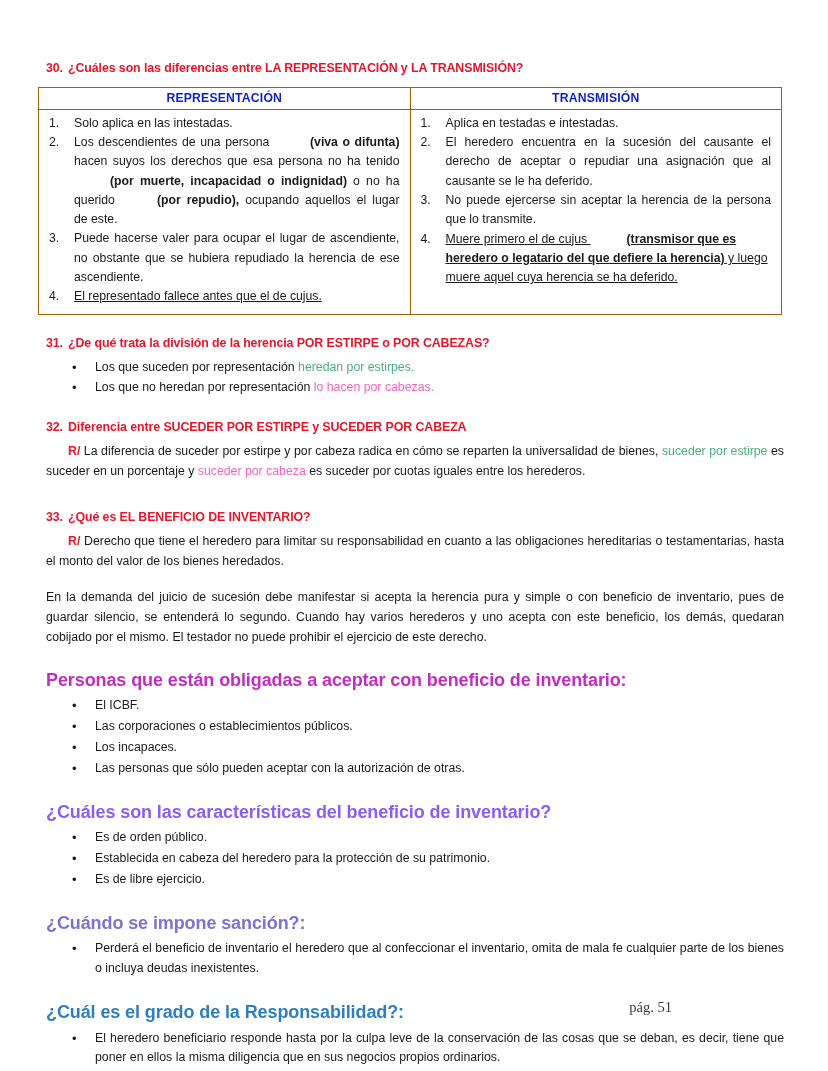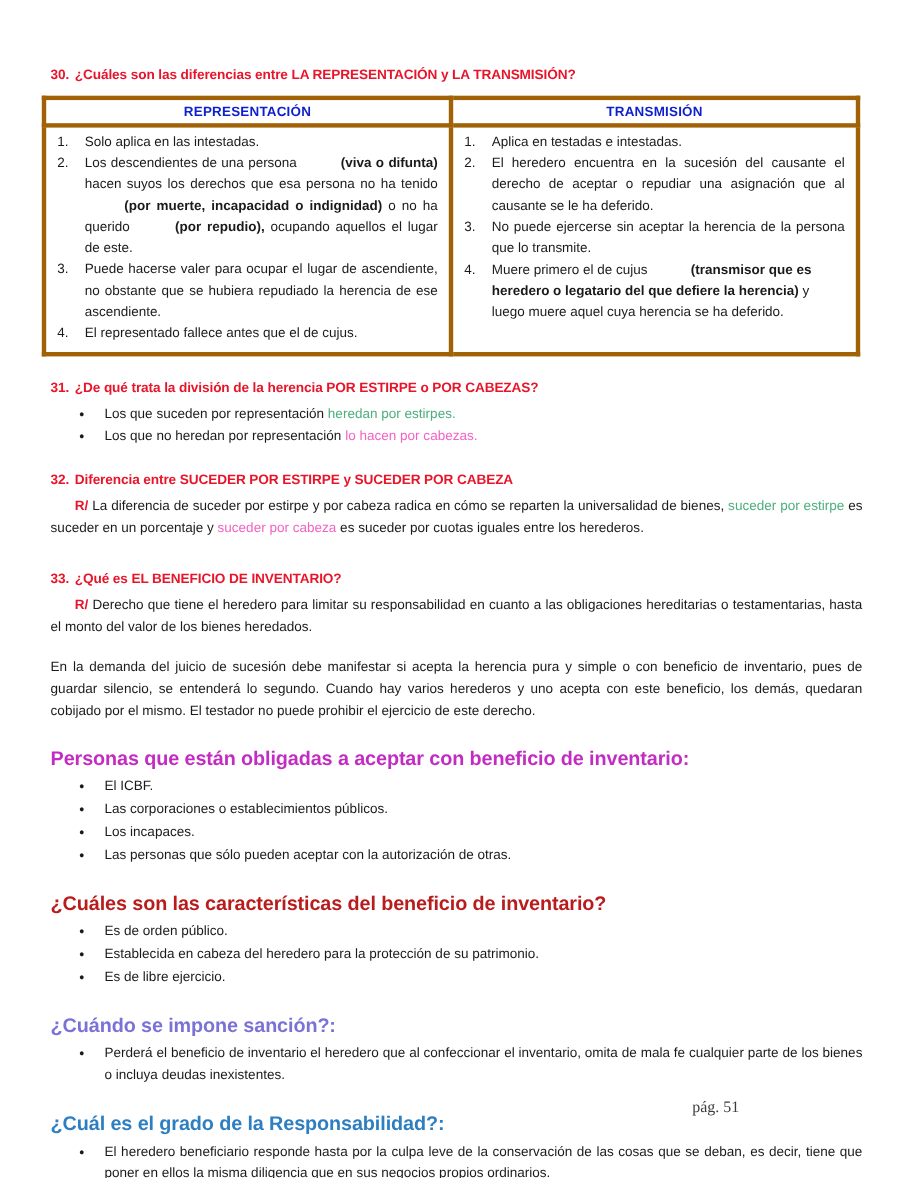--- a/index.html
+++ b/index.html
@@ -43,21 +43,21 @@
   .q-heading .num { display: inline-block; width: 22px; text-indent: 0; }
 
   .sub-heading {
     font-weight: bold;
     font-size: 18px;
     line-height: 1.35;
     margin: 0 0 4px 0;
     letter-spacing: -0.1px;
   }
   .sub-heading.magenta { color: #c32cc3; }
-  .sub-heading.orange  { color: #b91c1c; }
+  .sub-heading.orange  { color: #8b5cf6; }
   .sub-heading.violet  { color: #7b72d6; }
   .sub-heading.steel   { color: #2e7fc1; }
 
   
   .body-text {
     font-size: 12.3px;
     line-height: 1.62;
     text-align: justify;
     margin: 0;
     color: #1a1a1a;
@@ -94,21 +94,21 @@
   }
 
   
   .cmp-table {
     width: 744px;
     border-collapse: collapse;
     margin: 10px 0 0 -8px;
     table-layout: fixed;
   }
   .cmp-table th, .cmp-table td {
-    border: 4px solid #a16207;
+    border: 1px solid #a16207;
     vertical-align: top;
     padding: 0;
   }
   .cmp-table th {
     text-align: center;
     color: #0d1fcf;
     font-weight: bold;
     font-size: 12.2px;
     padding: 3px 0 4px 0;
     letter-spacing: 0.2px;
@@ -132,21 +132,21 @@
     margin: 0 0 0.5px 0;
   }
   ol.tlist > li::before {
     content: counter(tl) ".";
     position: absolute;
     left: 2px;
     top: 0;
     width: 20px;
     text-align: left;
   }
-  ol.tlist > li:last-child { text-align: left; }
+  ol.tlist > li:last-child { text-align: left; text-decoration: underline; }
 
   
   .footer {
     position: absolute;
     right: 44px;
     bottom: 55px;
     font-size: 14.5px;
     color: #3a3a3a;
     font-family: "Liberation Serif", serif;
     text-align: center;

